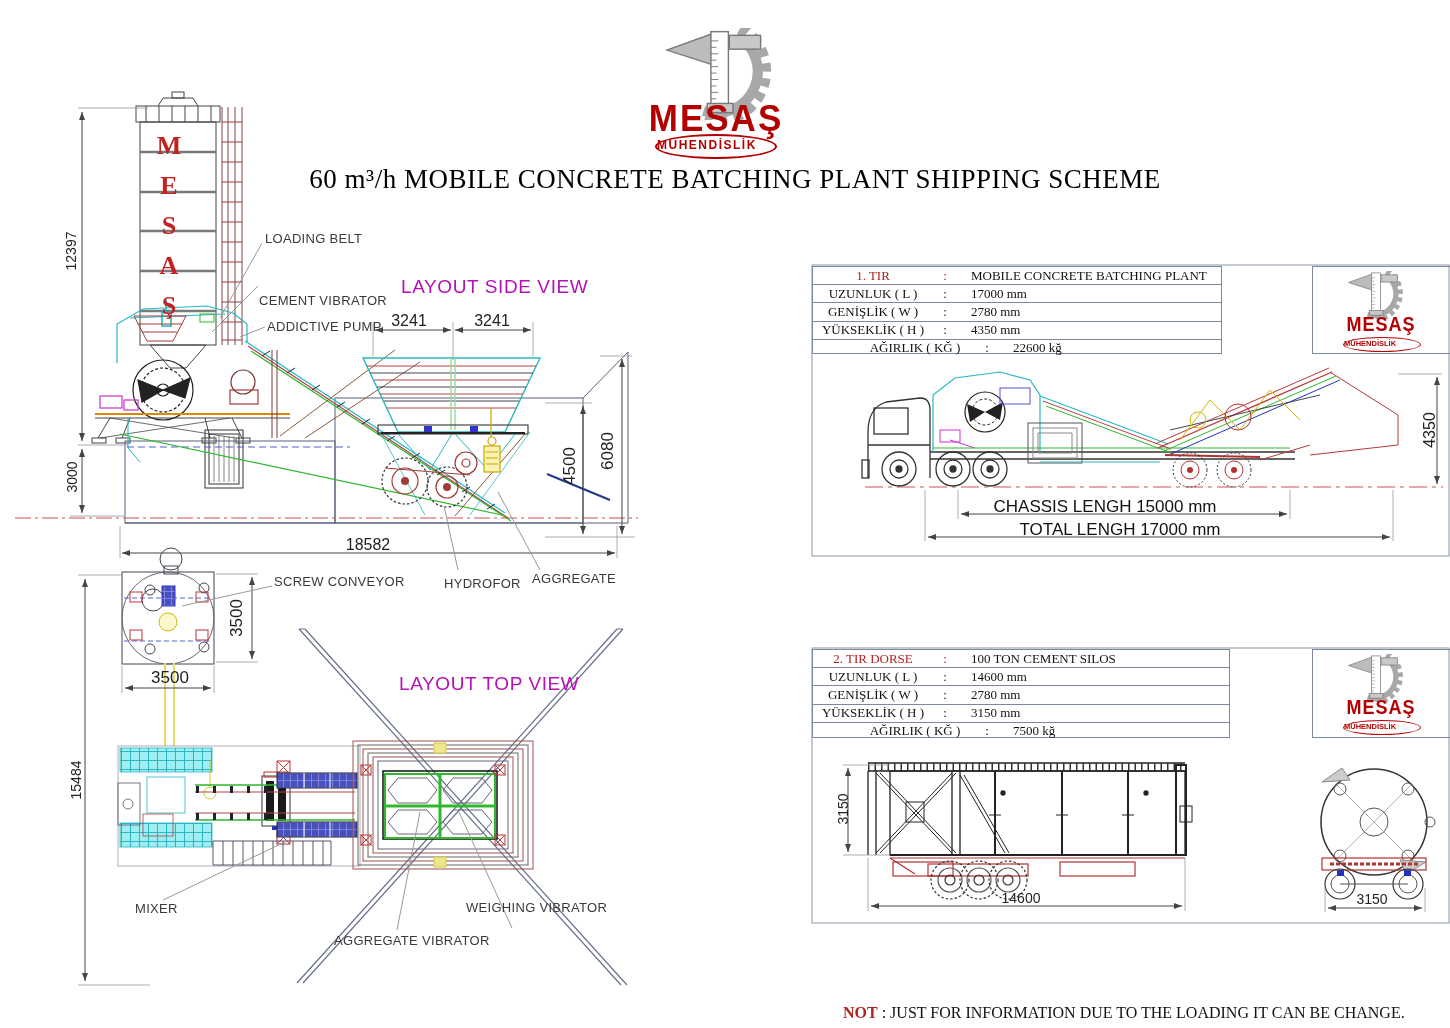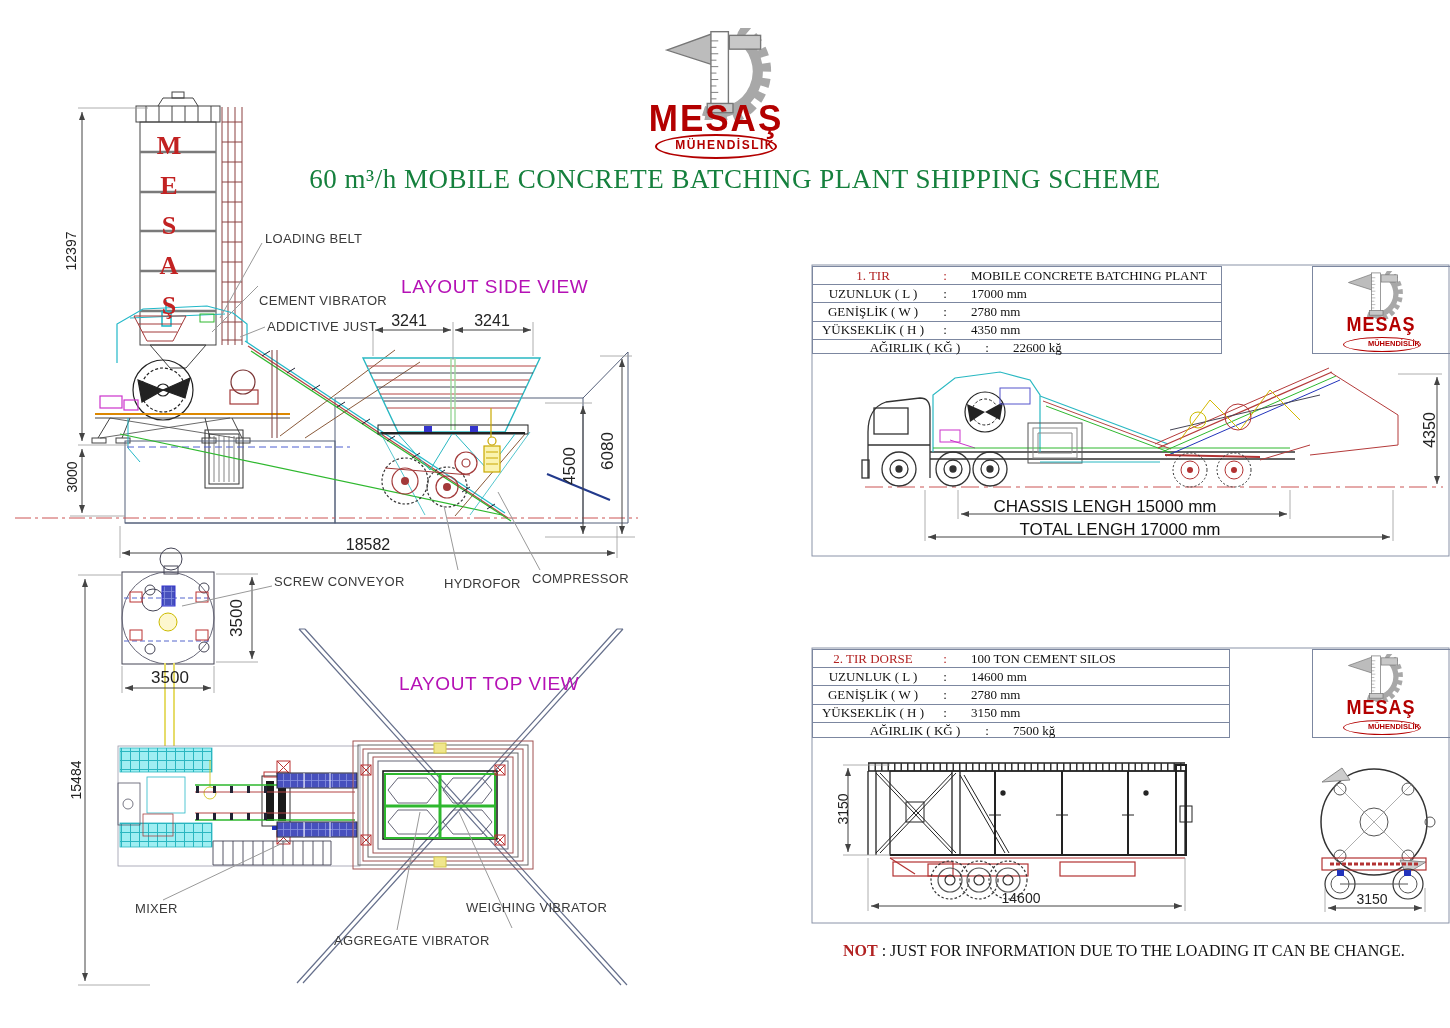--- a/index.html
+++ b/index.html
@@ -1,19 +1,19 @@
 <!DOCTYPE html>
 <html><head>
 <meta charset="utf-8">
 <style>
   html,body { margin:0; padding:0; background:#e8e8e8; }
   #sheet { position:relative; width:1450px; height:1028px; background:#ffffff;
            font-family:"Liberation Sans",sans-serif; overflow:hidden; }
   #art { position:absolute; left:0; top:0; }
-  .txt { position:absolute; white-space:nowrap; color:#15803d; }
+  .txt { position:absolute; white-space:nowrap; color:#000000; }
   .title { font-family:"Liberation Serif",serif; font-size:27px; letter-spacing:0.5px; text-align:center; }
   .callout { font-size:13px; color:#3a3a3a; letter-spacing:0.3px; }
   .view-label { font-size:19px; color:#b511b5; letter-spacing:0.6px; }
   .dim { font-size:16px; color:#222; text-align:center; }
   .dim.sm { font-size:14px; }
   .dim.lg { font-size:17px; }
   .vdim { transform:rotate(-90deg); transform-origin:center; width:90px; }
   .truckdim { font-size:17px; color:#111; width:260px; text-align:center; }
   .silo-letters { position:absolute; left:154px; top:126px; width:30px; text-align:center;
                   font-family:"Liberation Serif",serif; font-weight:bold; font-size:26px;
@@ -24,21 +24,21 @@
           font-family:"Liberation Serif",serif; font-size:13px; color:#111; }
   .trow:last-child { border-bottom:none;padding-left:42px; }
   .tlabel { flex:0 0 120px; text-align:center; }
   .tsep { flex:0 0 24px; text-align:center; }
   .tvalue { margin-left:14px; }
   .red { color:#b22222; }
   .logo-box { position:absolute; border:1px solid #7c87a0; }
   .logo-name { position:absolute; font-weight:bold; color:#b30000; text-align:center;
                letter-spacing:2px; transform:scaleY(1.08); }
   .logo-oval { position:absolute; border:2px solid #b30000; border-radius:50%;
-               color:#b30000; font-weight:bold; text-align:right; }
+               color:#b30000; font-weight:bold; text-align:left; }
   .note { font-family:"Liberation Serif",serif; font-size:16px; color:#111; }
 </style>
 </head>
 <body>
 
 <div id="sheet">
 
 <svg id="art" width="1450" height="1028" viewBox="0 0 1450 1028">
   <defs>
     <marker id="arw" markerWidth="10" markerHeight="8" refX="8" refY="3" orient="auto-start-reverse" markerUnits="userSpaceOnUse">
@@ -459,24 +459,24 @@
 <div class="silo-letters">
   <span>M</span>
   <span>E</span>
   <span>S</span>
   <span>A</span>
   <span>Ş</span>
 </div>
 
 <div class="txt callout" style="left:265px; top:231px;">LOADING BELT</div>
 <div class="txt callout" style="left:259px; top:274px;margin-top:19px;">CEMENT VIBRATOR</div>
-<div class="txt callout" style="left:267px; top:319px;">ADDICTIVE JUST</div>
+<div class="txt callout" style="left:267px; top:319px;">ADDICTIVE PUMP</div>
 <div class="txt view-label" style="left:401px; top:276px;">LAYOUT SIDE VIEW</div>
 <div class="txt callout" style="left:420px; top:576px;padding-left:24px;">HYDROFOR</div>
-<div class="txt callout" style="left:532px; top:571px;">COMPRESSOR</div>
+<div class="txt callout" style="left:532px; top:571px;">AGGREGATE</div>
 
 <div class="txt dim sm vdim" style="left:26px; top:243px;">12397</div>
 <div class="txt dim sm vdim" style="left:27px; top:469px;">3000</div>
 <div class="txt dim" style="left:323px; top:536px; width:90px;">18582</div>
 <div class="txt dim" style="left:379px; top:312px; width:60px;">3241</div>
 <div class="txt dim" style="left:462px; top:312px; width:60px;">3241</div>
 <div class="txt dim lg vdim" style="left:525px; top:456px;">4500</div>
 <div class="txt dim lg vdim" style="left:563px; top:441px;">6080</div>
 
 <div class="txt callout" style="left:274px; top:574px;">SCREW CONVEYOR</div>
@@ -560,17 +560,17 @@
         <use href="#logoArt" xlink:href="#logoArt"></use>
       </svg>
   <div class="logo-name" style="left:8px; top:48px; width:120px; font-size:18px; letter-spacing:1px;">MESAŞ</div>
   <div class="logo-oval" style="left:30px; top:70px; width:76px; height:13px; font-size:7.5px; line-height:11px; border-width:1px;">MÜHENDİSLİK</div>
 </div>
 
 <div class="txt dim sm vdim" style="left:798px; top:801px;">3150</div>
 <div class="txt dim sm" style="left:991px; top:890px; width:60px;">14600</div>
 <div class="txt dim sm" style="left:1342px; top:891px; width:60px;">3150</div>
 
-<div class="txt note" style="left:843px; top:942px;">
+<div class="txt note" style="left:843px; top:1004px;">
   <span class="red" style="font-weight:bold;">NOT</span><span> : JUST FOR INFORMATION DUE TO THE LOADING IT CAN BE CHANGE.</span>
 </div>
 
 </div>
 
 </body></html>

